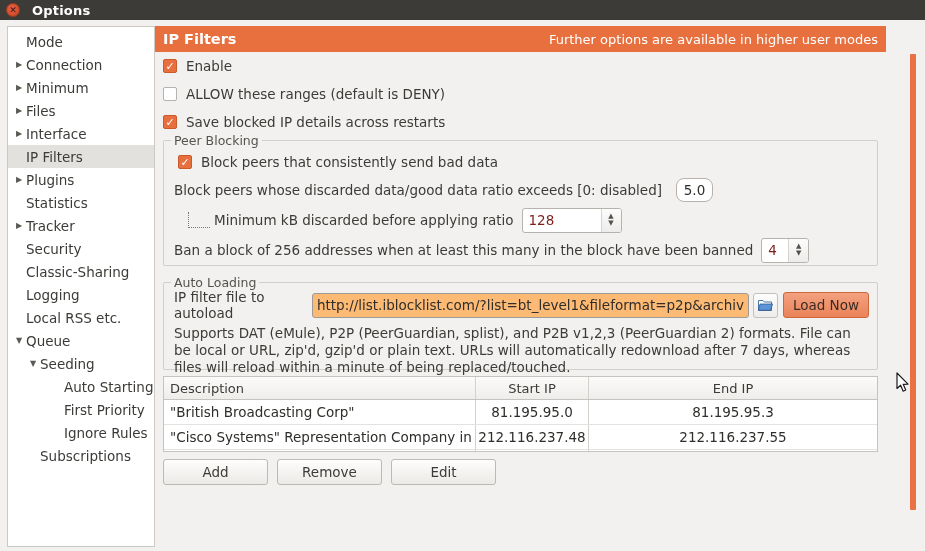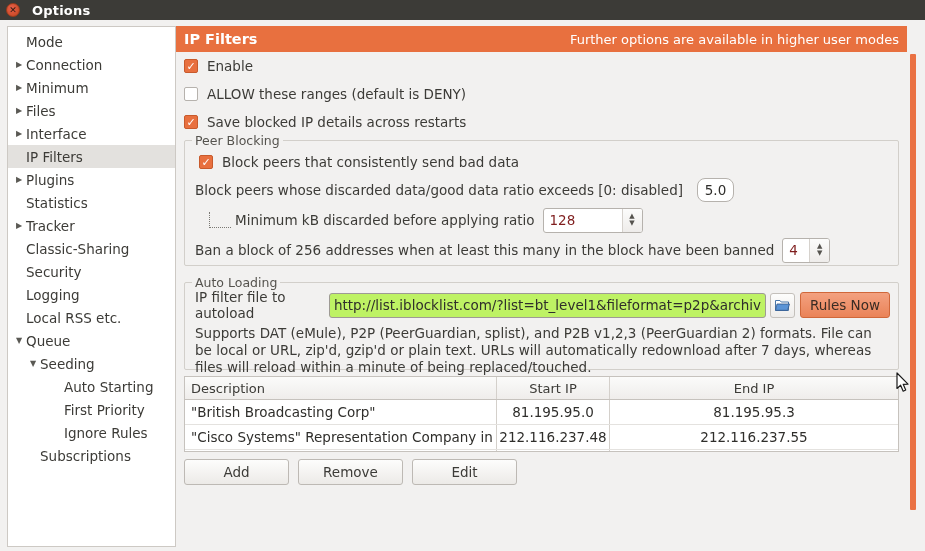--- a/index.html
+++ b/index.html
@@ -45,21 +45,21 @@
   #body {
     position: relative;
     width: 925px;
     height: 531px;
     background: #f2f1f0;
     display: flex;
   }
 
   
   #sidebar {
-    width: 169px;
+    width: 148px;
     margin: 6px 0 4px 7px;
     background: #ffffff;
     border: 1px solid #cdc9c4;
     padding-top: 3px;
     flex: 0 0 auto;
     overflow: hidden;
   }
   .nav-item {
     height: 23px;
     display: flex;
@@ -208,21 +208,21 @@
     margin-right: 4px;
     border-left: 1px dotted #7a7873;
     border-bottom: 1px dotted #7a7873;
     flex: 0 0 22px;
   }
 
   
   #url-input {
     flex: 0 0 437px;
     height: 25px;
-    background: #bef264;
+    background: #fdba74;
     border: 1px solid #9e9a95;
     border-radius: 3px;
     display: flex;
     align-items: center;
     padding: 0 4px;
     font-size: 13.5px;
     color: #2f2e2b;
     white-space: nowrap;
     overflow: hidden;
   }
@@ -379,25 +379,25 @@
       <div class="nav-item lvl1">
         <div class="tri"></div>
         <div class="nav-label">Statistics</div>
       </div>
       <div class="nav-item lvl1">
         <div class="tri">▶</div>
         <div class="nav-label">Tracker</div>
       </div>
       <div class="nav-item lvl1">
         <div class="tri"></div>
+        <div class="nav-label">Security</div>
+      </div>
+      <div class="nav-item lvl1">
+        <div class="tri"></div>
         <div class="nav-label">Classic-Sharing</div>
-      </div>
-      <div class="nav-item lvl1">
-        <div class="tri"></div>
-        <div class="nav-label">Security</div>
       </div>
       <div class="nav-item lvl1">
         <div class="tri"></div>
         <div class="nav-label">Logging</div>
       </div>
       <div class="nav-item lvl1">
         <div class="tri"></div>
         <div class="nav-label">Local RSS etc.</div>
       </div>
       <div class="nav-item lvl1">
@@ -490,21 +490,21 @@
 
         <div class="opt-row" style="height:28px;">
           <div class="opt-text">IP filter file to autoload</div>
           <div id="url-input" style="margin-left:7px;">http://list.iblocklist.com/?list=bt_level1&amp;fileformat=p2p&amp;archiv</div>
           <div id="browse-btn">
             <svg width="15" height="13" viewBox="0 0 15 13">
               <path d="M0.5 1.5 L5 1.5 L6.2 3 L13.5 3 L13.5 11.5 L0.5 11.5 Z" fill="#ffffff" stroke="#4a76a8" stroke-width="1"></path>
               <path d="M2 5 L14.5 5 L12.5 11.3 L0.5 11.3 Z" fill="#5b94d6" stroke="#34598c" stroke-width="0.8"></path>
             </svg>
           </div>
-          <div id="load-now">Rules Now</div>
+          <div id="load-now">Load Now</div>
         </div>
 
         <div id="helptext">Supports DAT (eMule), P2P (PeerGuardian, splist), and P2B v1,2,3 (PeerGuardian 2) formats.  File can be local or URL, zip'd, gzip'd or plain text.  URLs will automatically redownload after 7 days, whereas files will reload within a minute of being replaced/touched.</div>
       </div>
 
       <div id="table-wrap">
         <div id="thead">
           <div class="th col-desc">Description</div>
           <div class="th col-start">Start IP</div>
           <div class="th col-end">End IP</div>

